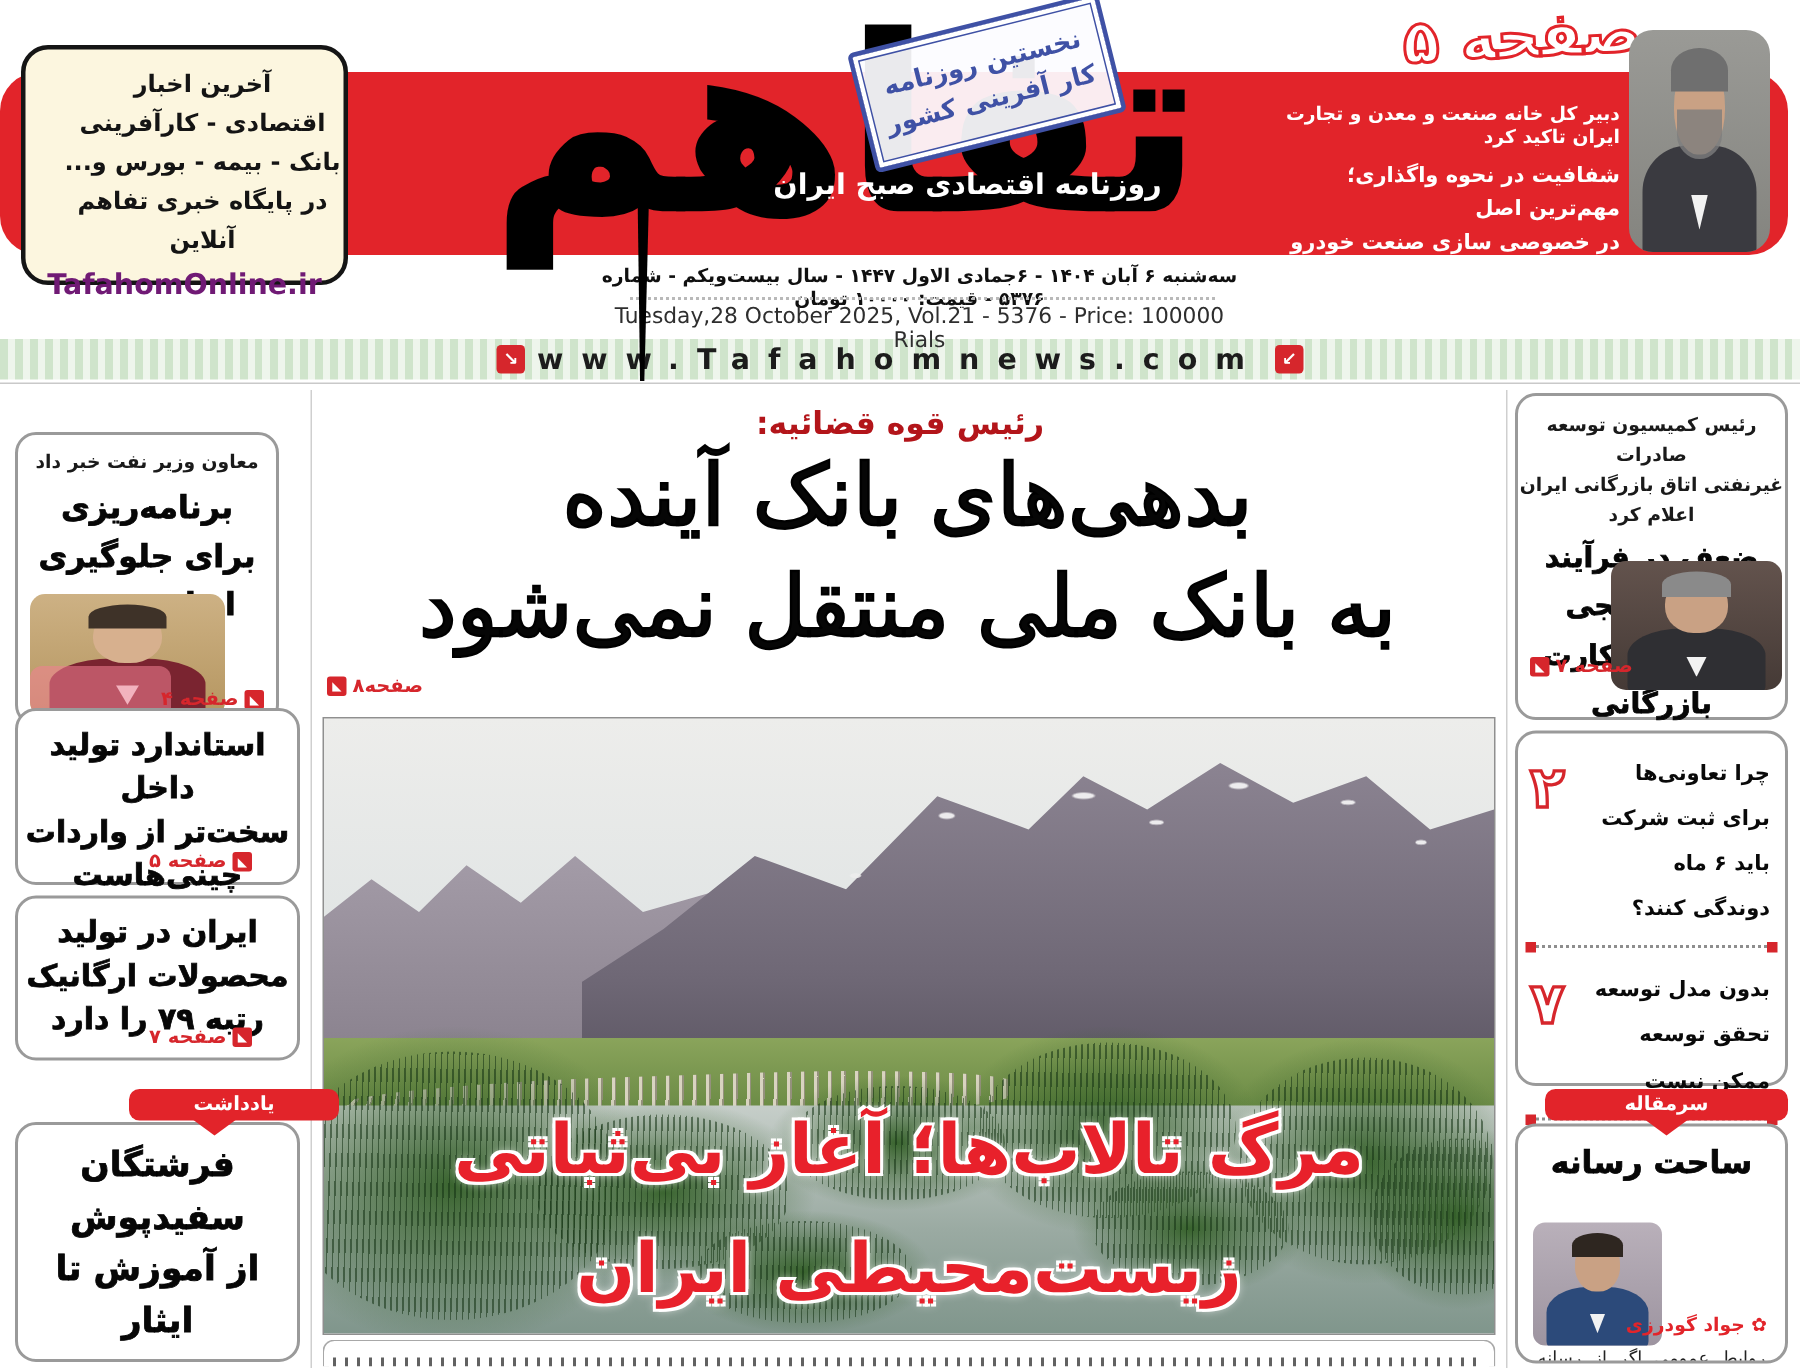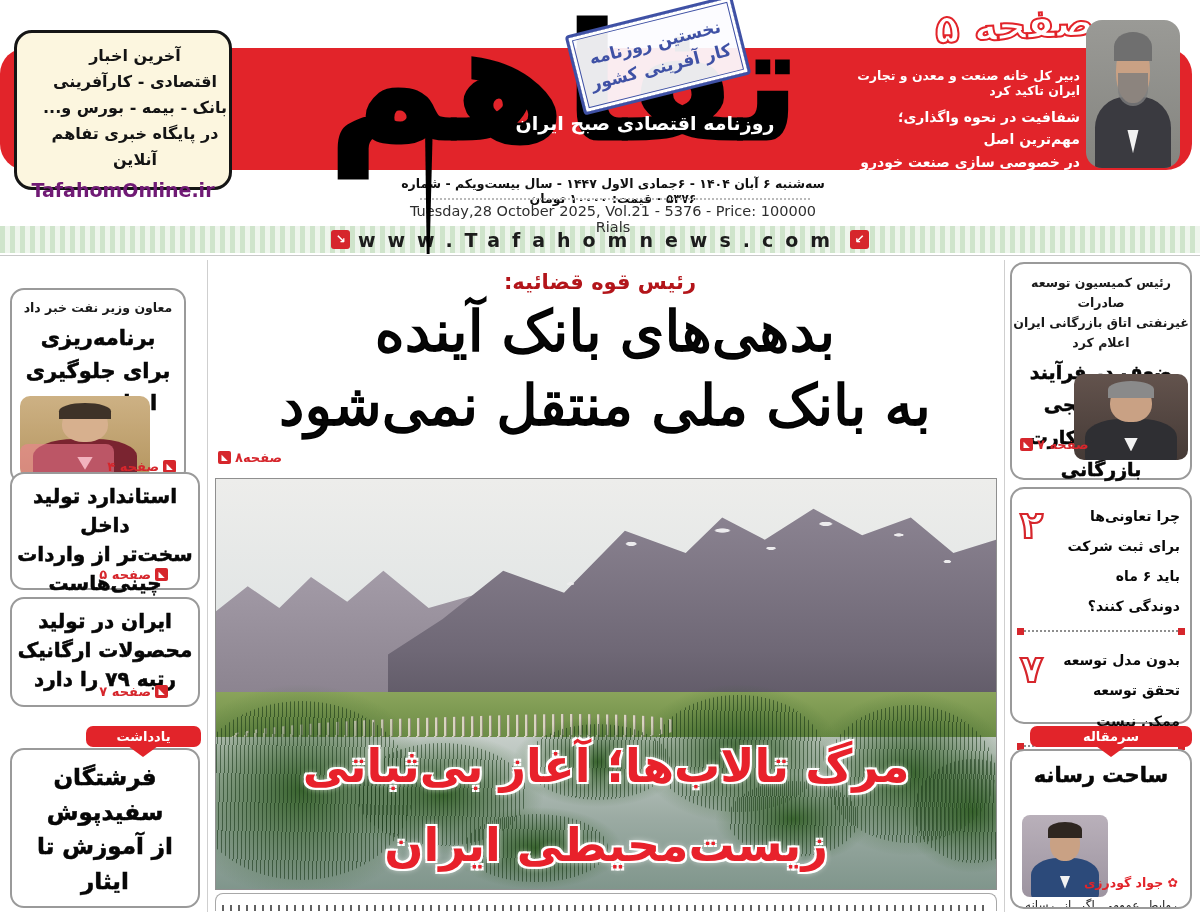--- a/index.html
+++ b/index.html
@@ -278,21 +278,21 @@
     <span>ایران در تولید</span>
     <span>محصولات ارگانیک</span>
     <span>رتبه ۷۹ را دارد</span>
   </div>
   <div class="ptag" style="right:30px; bottom:6px;">
     <span class="sq">◣</span>
     <span>صفحه ۷</span>
   </div>
 </div>
 
-<div class="tab" style="left:86px; top:726px; width:115px;">یادداشت</div>
+<div class="tab" style="left:86px; top:726px; width:140px;">یادداشت</div>
 <div class="notch" style="left:128px; top:746px;"></div>
 
 <div class="nbox note-box rtl">
   <div class="htitle">
     <span>فرشتگان سفیدپوش</span>
     <span>از آموزش تا ایثار</span>
   </div>
   <div class="author">
     <span>✿</span>
     <span>مریم اختری</span>

